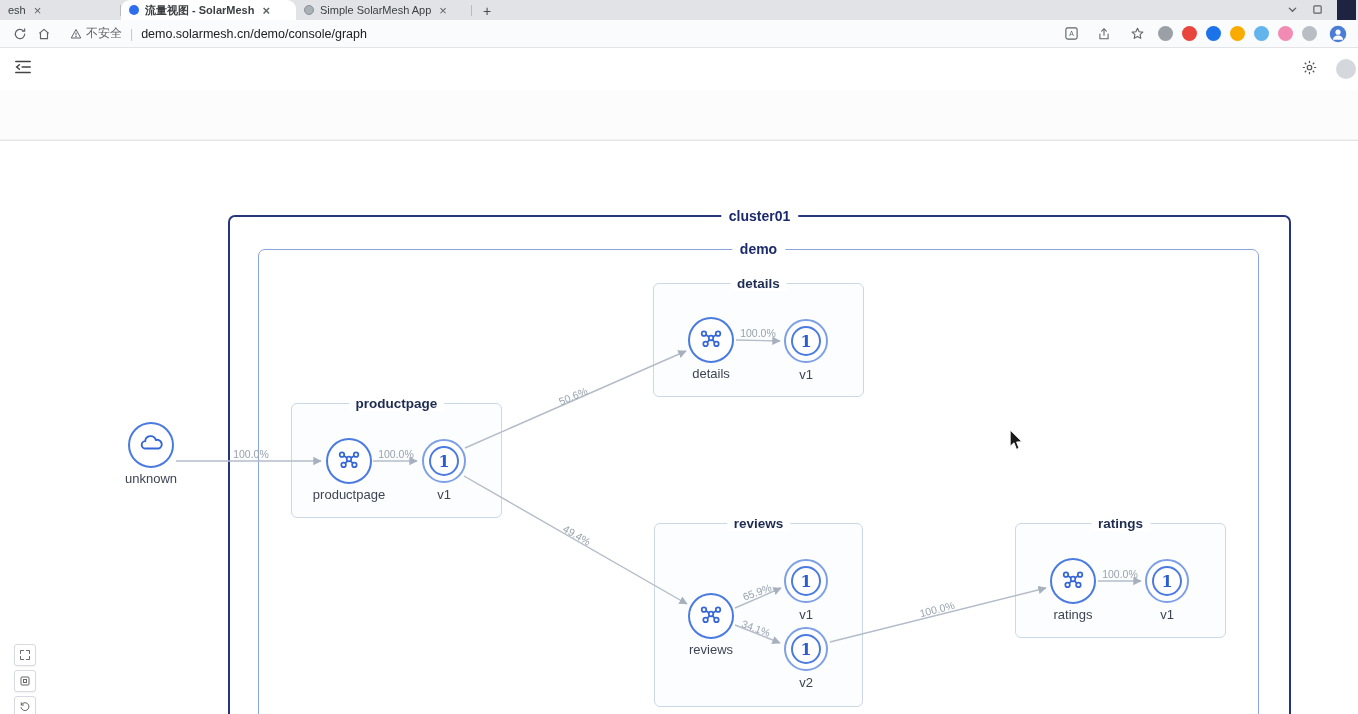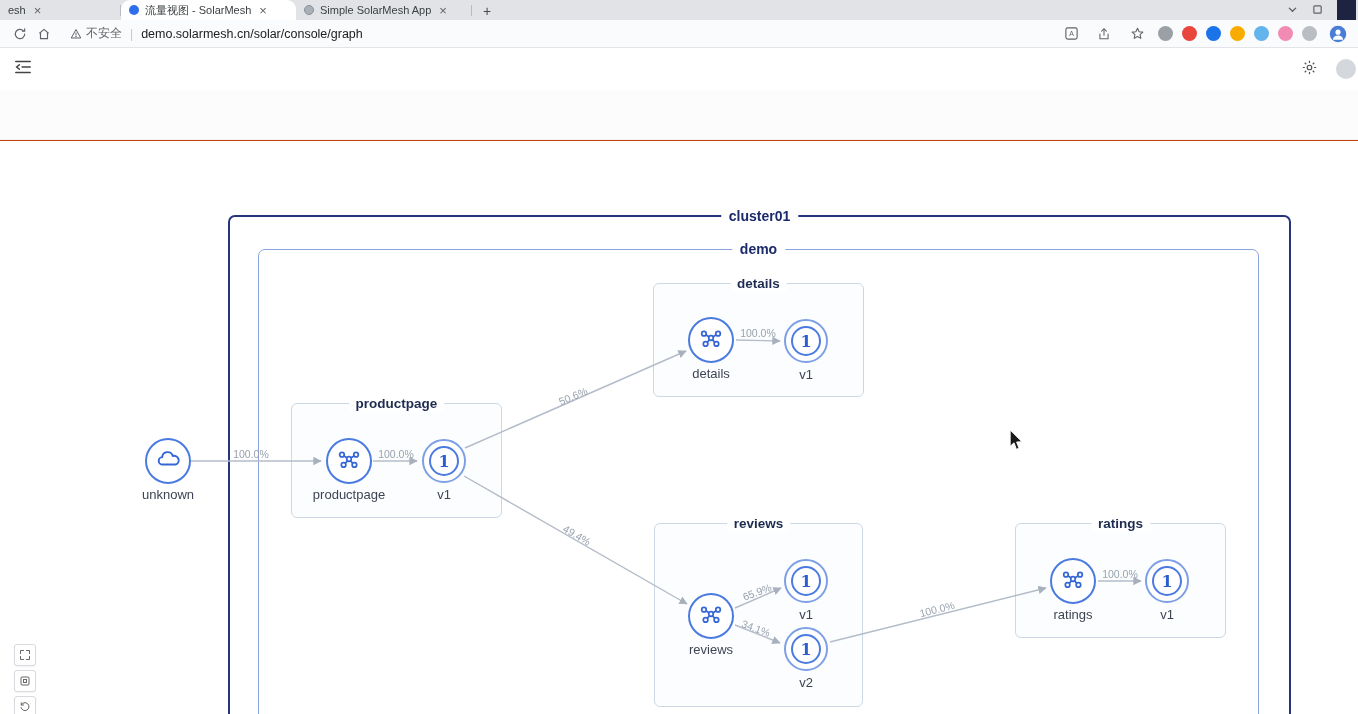--- a/index.html
+++ b/index.html
@@ -1,25 +1,25 @@
 <!DOCTYPE html>
 <html><head>
 <meta charset="utf-8">
 <style>
   * { margin:0; padding:0; box-sizing:border-box; }
   body { font-family:"Liberation Sans",sans-serif; background:#fff; }
-  .screen { position:relative; width:1358px; height:714px; background:#c2410c; overflow:hidden; }
+  .screen { position:relative; width:1358px; height:714px; background:#e5e5e5; overflow:hidden; }
 
   
   .tabstrip { position:absolute; top:0; left:0; width:100%; height:20px; background:#e1e3e7; display:flex; align-items:flex-end; }
   .tab { height:20px; display:flex; align-items:center; gap:6px; padding:0 8px; font-size:11px; color:#3c4043; cursor:default; }
   .tab .tab-label { white-space:nowrap; overflow:hidden; text-overflow:ellipsis; }
   .tab.partial { width:120px; }
   .tab.mid { width:175px; }
-  .tab.active { background:#fff; border-radius:9px 9px 0 0; }
+  .tab.active { background:#fff; border-radius:9px 9px 0 0;font-weight:bold; }
   .tab-close { color:#5f6368; font-size:13px; line-height:1; padding:0 2px; }
   .favicon { width:10px; height:10px; border-radius:50%; flex:0 0 auto; }
   .favicon.blue { background:#2f6fed; }
   .favicon.gray { background:#aab0b8; border:1px solid #8b9098; }
   .tab-sep { width:1px; height:11px; background:#b7bbc2; margin-bottom:4px; }
   .newtab { width:22px; height:18px; display:flex; align-items:center; justify-content:center; color:#474b50; font-size:14px; margin-left:4px; }
   .strip-right { position:absolute; right:0; top:0; height:20px; display:flex; align-items:center; gap:14px; padding-right:2px; }
   .corner-square { width:19px; height:20px; background:#1d2340; }
 
   .addressbar { position:absolute; top:20px; left:0; width:100%; height:28px; background:#fafbfc; border-bottom:1px solid #e2e4e8; display:flex; align-items:center; padding:0 8px; }
@@ -121,21 +121,21 @@
     </span>
     <span class="security-chip">
       <svg width="12" height="12" viewBox="0 0 24 24" fill="none" stroke="#5f6368" stroke-width="2" stroke-linejoin="round">
           <path d="M12 3L2.5 20h19z"></path>
           <path d="M12 10v4" stroke-linecap="round"></path>
           <circle cx="12" cy="17" r="0.6" fill="#5f6368"></circle>
         </svg>
       <span>不安全</span>
     </span>
     <span class="url-divider">|</span>
-    <span class="url-text">demo.solarmesh.cn/solar/console/graph</span>
+    <span class="url-text">demo.solarmesh.cn/demo/console/graph</span>
     <span class="ab-right">
       <span class="ab-icon">
         <svg width="15" height="15" viewBox="0 0 24 24">
             <rect x="3" y="3" width="18" height="18" rx="3" fill="none" stroke="#5f6368" stroke-width="1.8"></rect>
             <text x="12" y="16" font-size="11" text-anchor="middle" fill="#5f6368" font-family="Liberation Sans,sans-serif">A</text>
           </svg>
       </span>
       <span class="ab-icon">
         <svg width="14" height="14" viewBox="0 0 24 24" fill="none" stroke="#5f6368" stroke-width="1.8" stroke-linecap="round" stroke-linejoin="round">
             <path d="M12 3v11"></path>
@@ -266,21 +266,21 @@
         </div>
         <div class="edge-label" style="left: 251px; top: 313px; transform: translate(-50%, -50%) rotate(0deg);">100.0%</div>
         <div class="edge-label" style="left: 396px; top: 313px; transform: translate(-50%, -50%) rotate(0deg);">100.0%</div>
         <div class="edge-label" style="left: 573px; top: 255px; transform: translate(-50%, -50%) rotate(-23deg);">50.6%</div>
         <div class="edge-label" style="left: 758px; top: 192px; transform: translate(-50%, -50%) rotate(0deg);">100.0%</div>
         <div class="edge-label" style="left: 577px; top: 394px; transform: translate(-50%, -50%) rotate(30deg);">49.4%</div>
         <div class="edge-label" style="left: 757px; top: 451px; transform: translate(-50%, -50%) rotate(-20deg);">65.9%</div>
         <div class="edge-label" style="left: 756px; top: 487px; transform: translate(-50%, -50%) rotate(20deg);">34.1%</div>
         <div class="edge-label" style="left: 937px; top: 468px; transform: translate(-50%, -50%) rotate(-14deg);">100.0%</div>
         <div class="edge-label" style="left: 1120px; top: 433px; transform: translate(-50%, -50%) rotate(0deg);">100.0%</div>
-        <div class="node" style="left: 151px; top: 320px; margin-left: 17px;">
+        <div class="node" style="left: 151px; top: 304px;">
           <div class="circ-svc">
             <span><svg width="27" height="27" viewBox="0 0 24 24" fill="none" stroke="#3566d6" stroke-width="1.7" stroke-linejoin="round" stroke-linecap="round">
                 <path d="M18.3 16.5H6.8a3.3 3.3 0 0 1-.4-6.6 4.8 4.8 0 0 1 9.4-1 3.8 3.8 0 0 1 2.5 7.6z"></path>
               </svg></span>
           </div>
           <div class="node-label">unknown</div>
         </div>
         <div class="node" style="left: 349px; top: 320px;">
           <div class="circ-svc">
             <span><svg width="26" height="26" viewBox="0 0 24 24" fill="none" stroke="#3566d6" stroke-width="1.6">

